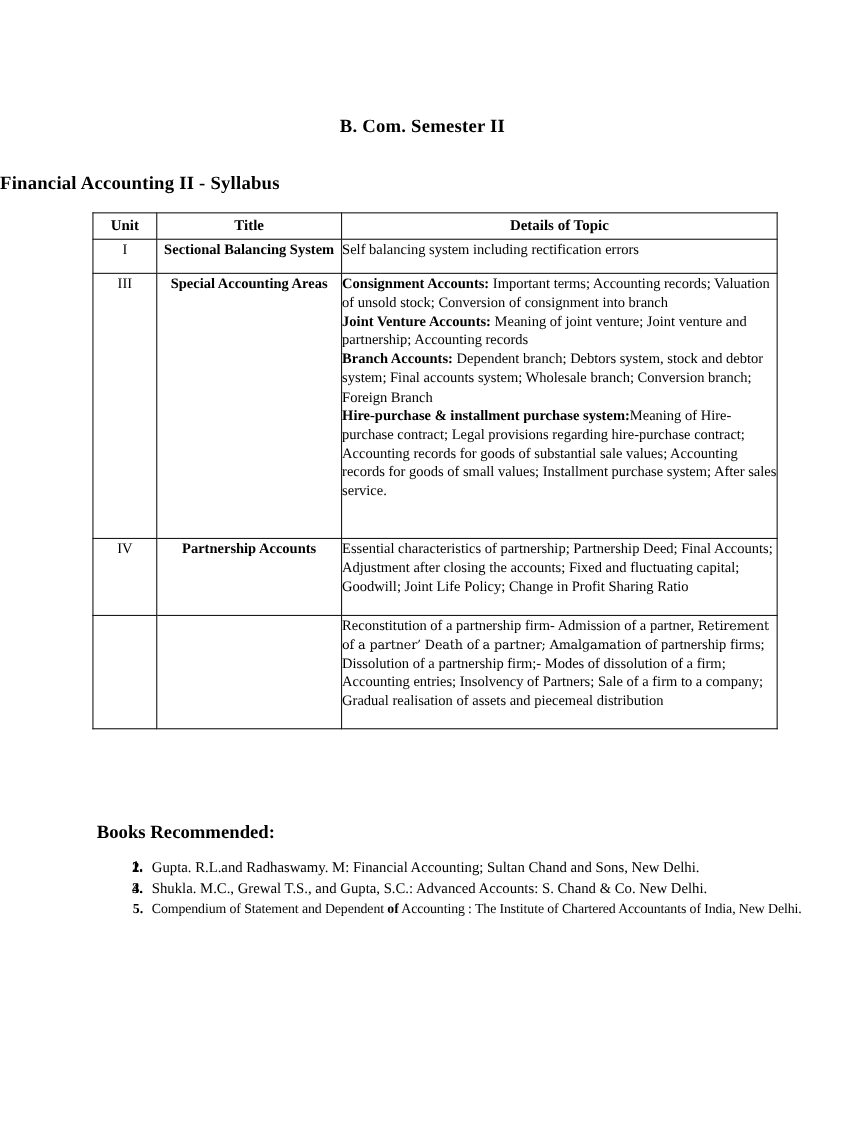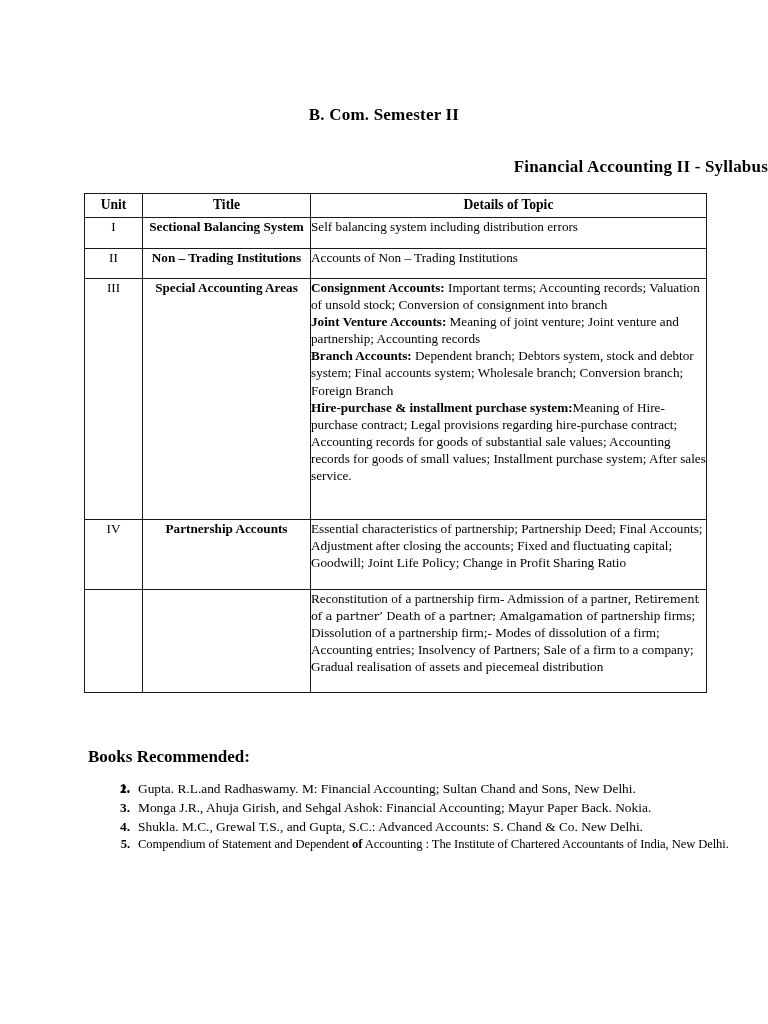--- a/index.html
+++ b/index.html
@@ -29,21 +29,21 @@
     width: 768px;
     text-align: center;
     font-size: 17px;
     font-weight: bold;
     letter-spacing: 0.2px;
   }
   .title-sub {
     position: absolute;
     left: 0; top: 140px;
     width: 768px;
-    text-align: right;
+    text-align: left;
     font-size: 17px;
     font-weight: bold;
     letter-spacing: 0.2px;
   }
   table.syllabus {
     position: absolute;
     left: 84px;
     top: 176px;
     width: 601px;
     border-collapse: collapse;
@@ -145,26 +145,21 @@
       <tr>
         <th class="col-unit">Unit</th>
         <th class="col-title">Title</th>
         <th class="col-details">Details of Topic</th>
       </tr>
     </thead>
     <tbody>
       <tr>
         <td class="unit-cell">I</td>
         <td class="title-cell">Sectional Balancing System</td>
-        <td class="details-cell" style="height:30px;">Self balancing system including distribution errors</td>
-      </tr>
-      <tr>
-        <td class="unit-cell">II</td>
-        <td class="title-cell">Non – Trading Institutions</td>
-        <td class="details-cell" style="height:29px;">Accounts of Non – Trading Institutions</td>
+        <td class="details-cell" style="height:30px;">Self balancing system including rectification errors</td>
       </tr>
       <tr>
         <td class="unit-cell">III</td>
         <td class="title-cell">Special Accounting Areas</td>
         <td class="details-cell" style="height:240px;">
           <span class="b">Consignment Accounts:</span><span> Important terms; Accounting records; Valuation of unsold stock; Conversion of consignment into branch</span><br>
           <span class="b">Joint Venture Accounts:</span><span> Meaning of joint venture; Joint venture and partnership; Accounting records</span><br>
           <span class="b">Branch Accounts:</span><span> Dependent branch; Debtors system, stock and debtor system; Final accounts system; Wholesale branch; Conversion branch; Foreign Branch</span><br>
           <span class="b">Hire-purchase &amp; installment purchase system:</span><span>Meaning of Hire-purchase contract; Legal provisions regarding hire-purchase contract; Accounting records for goods of substantial sale values; Accounting records for goods of small values; Installment purchase system; After sales service.</span>
         </td>
@@ -185,21 +180,21 @@
   <div class="books-heading">Books Recommended:</div>
 
   <ol class="books">
     <li>
       <span class="num">1.</span>
     </li>
     <li>
       <span class="num">2.</span><span>Gupta. R.L.and Radhaswamy. M: Financial Accounting; Sultan Chand and Sons, New Delhi.</span>
     </li>
     <li>
-      <span class="num">3.</span><span>Monga J.R., Ahuja Girish, and Sehgal Ashok: Financial Accounting; Mayur Paper Back. Nokia.</span>
+      <span class="num">3.</span>
     </li>
     <li>
       <span class="num">4.</span><span>Shukla. M.C., Grewal T.S., and Gupta, S.C.: Advanced Accounts: S. Chand &amp; Co. New Delhi.</span>
     </li>
     <li class="narrow">
       <span class="num">5.</span><span>Compendium of Statement and Dependent </span><span class="b">of</span><span> Accounting : The Institute of Chartered Accountants of India, New Delhi.</span>
     </li>
   </ol>
 
 </div>

